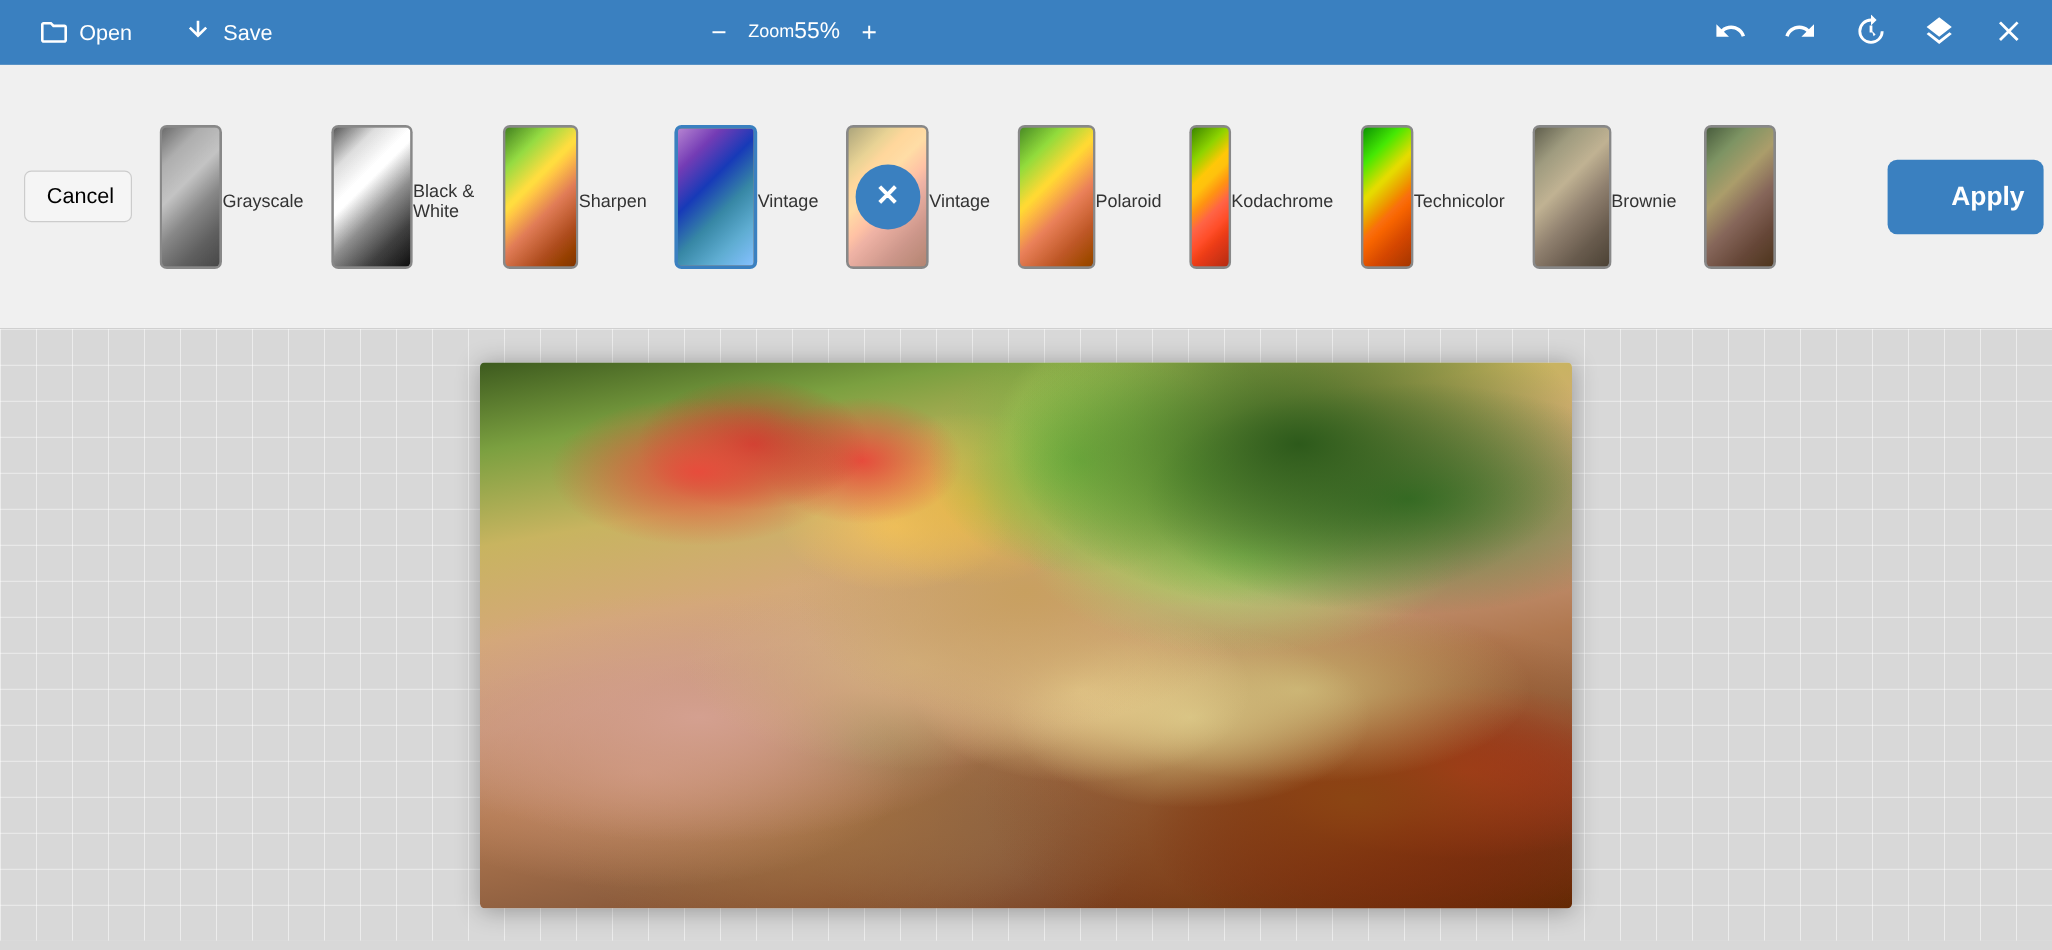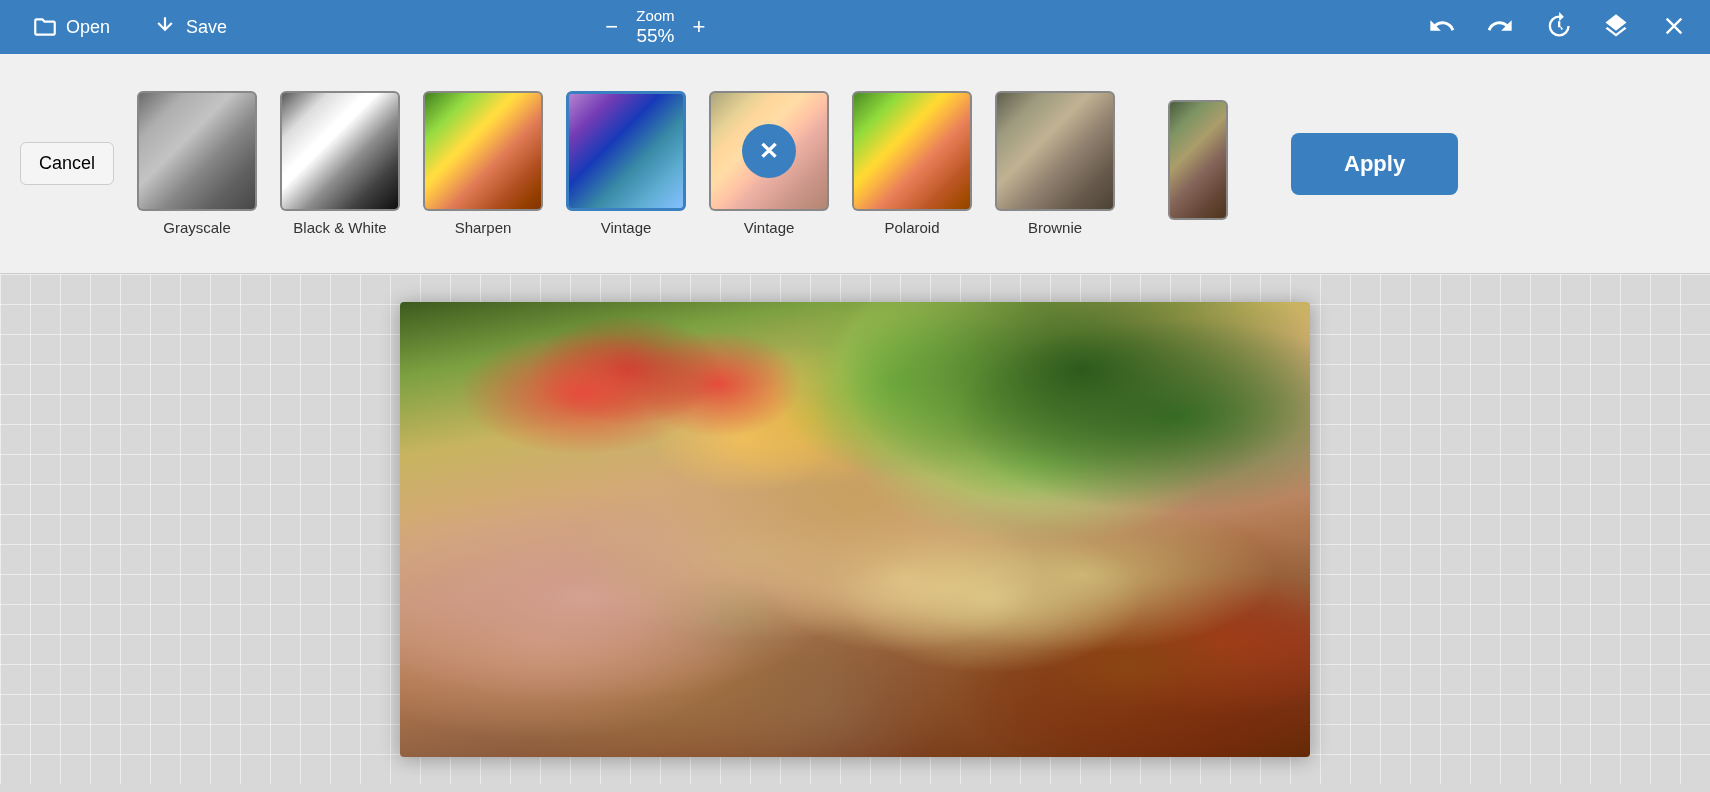--- a/index.html
+++ b/index.html
@@ -58,21 +58,21 @@
       background: #f5f5f5;
       border: 1px solid #ccc;
       border-radius: 6px;
       font-size: 18px;
       padding: 10px 18px;
       cursor: pointer;
       white-space: nowrap;
       min-width: 90px;
     }
     .filter-item {
-      display: flex; flex-direction: column; align-items: center;
+      display: flex; align-items: center;
       cursor: pointer;
       min-width: 120px;
     }
     .filter-thumb {
       width: 120px; height: 120px;
       border-radius: 6px;
       overflow: hidden;
       border: 2px solid transparent;
       position: relative;
       background: #888;
@@ -177,21 +177,21 @@
 
   <button class="topbar-btn" style="margin-left: 10px;">
     <svg viewBox="0 0 24 24">
         <path d="M19 9l-1.41-1.41L13 12.17V3h-2v9.17L6.41 7.59 5 9l7 7 7-7z"></path>
       </svg>
     <span>Save</span>
   </button>
 
   <div class="zoom-area">
     <button class="zoom-btn">−</button>
-    <div style="display:flex;flex-direction:column;align-items:center;line-height:1.2;">
+    <div style="display:flex;flex-direction:row;align-items:center;line-height:1.2;">
       <span style="font-size:15px;font-weight:400;">Zoom</span>
       <span class="zoom-label">55%</span>
     </div>
     <button class="zoom-btn">+</button>
   </div>
 
   <div class="topbar-right">
     <button class="icon-btn">
       <svg viewBox="0 0 24 24">
           <path d="M12.5 8c-2.65 0-5.05.99-6.9 2.6L2 7v9h9l-3.62-3.62c1.39-1.16 3.16-1.88 5.12-1.88 3.54 0 6.55 2.31 7.6 5.5l2.37-.78C21.08 11.03 17.15 8 12.5 8z"></path>
@@ -261,21 +261,33 @@
     <span class="filter-label">Vintage</span>
   </div>
 
   <div class="filter-item">
     <div class="filter-thumb">
       <div class="filter-thumb-inner thumb-polaroid" style="background: linear-gradient(135deg, #4a7c2e 0%, #8bc34a 20%, #e8c547 40%, #c8785a 60%, #a0522d 80%, #7b3f00 100%);"></div>
     </div>
     <span class="filter-label">Polaroid</span>
   </div>
 
-
+  <div class="filter-item">
+    <div class="filter-thumb">
+      <div class="filter-thumb-inner thumb-kodachrome" style="background: linear-gradient(135deg, #4a7c2e 0%, #8bc34a 20%, #e8c547 40%, #c8785a 60%, #a0522d 80%, #7b3f00 100%);"></div>
+    </div>
+    <span class="filter-label">Kodachrome</span>
+  </div>
+
+  <div class="filter-item">
+    <div class="filter-thumb">
+      <div class="filter-thumb-inner thumb-technicolor" style="background: linear-gradient(135deg, #4a7c2e 0%, #8bc34a 20%, #e8c547 40%, #c8785a 60%, #a0522d 80%, #7b3f00 100%);"></div>
+    </div>
+    <span class="filter-label">Technicolor</span>
+  </div>
 
   <div class="filter-item">
     <div class="filter-thumb">
       <div class="filter-thumb-inner thumb-brownie" style="background: linear-gradient(135deg, #4a7c2e 0%, #8bc34a 20%, #e8c547 40%, #c8785a 60%, #a0522d 80%, #7b3f00 100%);"></div>
     </div>
     <span class="filter-label">Brownie</span>
   </div>
 
   <div class="filter-item">
     <div class="filter-thumb" style="width:60px; min-width:60px;">

